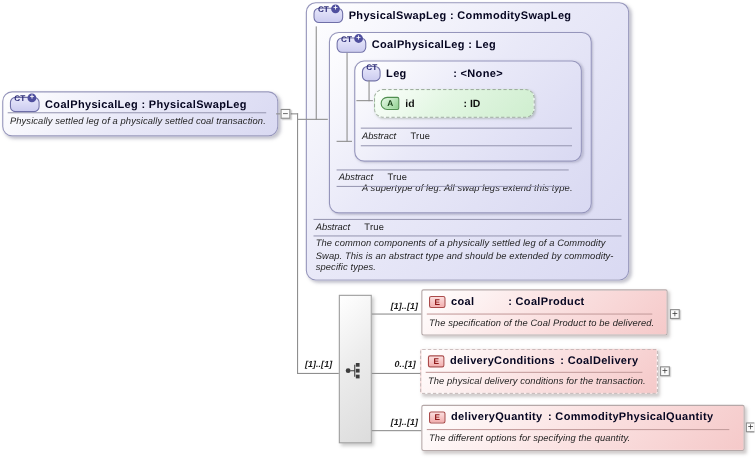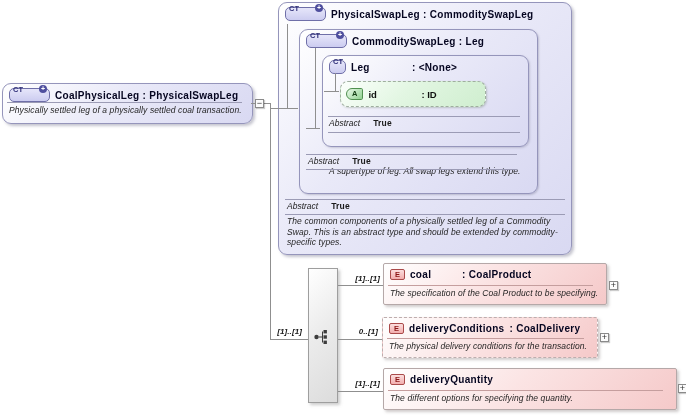--- a/index.html
+++ b/index.html
@@ -29,23 +29,23 @@
   .attr-name{min-width:48px;font-size:9.5px;font-weight:bold;color:#101010;}
   .attr-type{font-size:9.5px;font-weight:bold;color:#101010;white-space:nowrap;}
   .el-name-wide{min-width:47px;}
   .rule{position:absolute;height:1px;background:#9b9bb5;}
   .ebox .rule{background:#c59e9e;}
   .desc{position:absolute;font-style:italic;font-size:8.5px;line-height:10.5px;color:#1f1f1f;
         white-space:nowrap;letter-spacing:.1px;}
   .desc.wrap{white-space:normal;}
   .absrow{position:absolute;display:flex;gap:13px;align-items:baseline;}
   .abslab{font-style:italic;font-size:8.5px;color:#1a1a1a;}
-  .absval{font-size:8.5px;font-weight:bold;color:#1a1a1a;letter-spacing:.2px;}
-  
-  .ct-badge{display:inline-flex;align-items:center;gap:16px;box-sizing:border-box;height:13px;
+  .absval{font-size:8.5px;font-weight:normal;color:#1a1a1a;letter-spacing:.2px;}
+  
+  .ct-badge{display:inline-flex;align-items:center;gap:2px;box-sizing:border-box;height:13px;
         background:linear-gradient(180deg,#e6e6fa,#ccccf0);border:1px solid #6f6fa8;border-radius:5px;
         padding:0 2px 12px 3px;font-size:7.5px;font-weight:bold;color:#2f2f78;flex:none;}
   .plus-circle{width:8px;height:8px;border-radius:50%;background:#4f4f9e;color:#ffffff;
         font-size:7px;line-height:8px;font-weight:bold;text-align:center;}
   .a-badge{box-sizing:border-box;height:12px;padding:0 5px;flex:none;
         background:linear-gradient(135deg,#eafaea,#90d190);border:1px solid #4f8f4f;
         border-radius:7px 2px 2px 7px;color:#143d14;font-size:7.5px;line-height:10px;font-weight:bold;}
   .e-badge{box-sizing:border-box;width:15px;height:11px;flex:none;text-align:center;
         background:linear-gradient(180deg,#fbdede,#f2aeae);border:1px solid #aa4a4a;border-radius:2px;
         color:#8c1616;font-size:7.5px;line-height:9px;font-weight:bold;}
@@ -82,21 +82,21 @@
       </span>
       <span class="title">PhysicalSwapLeg : CommoditySwapLeg</span>
     </div>
 
     <div class="tbox" style="left:20px;top:26px;width:239px;height:165px;box-shadow:1px 1px 2px rgba(110,110,135,.35);">
       <div class="hdr">
         <span class="ct-badge">
           <span>CT</span>
           <span class="plus-circle">+</span>
         </span>
-        <span class="title">CommoditySwapLeg : Leg</span>
+        <span class="title">CoalPhysicalLeg : Leg</span>
       </div>
 
       <div class="tbox" style="left:22px;top:25px;width:207px;height:92px;box-shadow:1px 1px 2px rgba(110,110,135,.3);">
         <div class="hdr">
           <span class="ct-badge">
             <span>CT</span>
           </span>
           <span class="tname leg-name">Leg</span>
           <span class="ttype">: &lt;None&gt;</span>
         </div>
@@ -143,37 +143,38 @@
     </svg>
   </div>
 
   <div class="ebox" style="left:383px;top:263px;width:224px;height:42px;">
     <div class="hdr" style="padding-top:5px;">
       <span class="e-badge">E</span>
       <span class="tname el-name-wide">coal</span>
       <span class="ttype">: CoalProduct</span>
     </div>
     <div class="rule" style="left:4px;right:13px;top:21px;"></div>
-    <div class="desc" style="left:6px;top:24px;">The specification of the Coal Product to be specifying.</div>
+    <div class="desc" style="left:6px;top:24px;">The specification of the Coal Product to be delivered.</div>
   </div>
 
   <div class="ebox optional" style="left:382px;top:317px;width:216px;height:41px;">
     <div class="hdr" style="padding-top:5px;">
       <span class="e-badge">E</span>
       <span class="tname">deliveryConditions</span>
       <span class="ttype">: CoalDelivery</span>
     </div>
     <div class="rule" style="left:4px;right:13px;top:20px;"></div>
     <div class="desc" style="left:6px;top:23px;">The physical delivery conditions for the transaction.</div>
   </div>
 
   <div class="ebox" style="left:383px;top:368px;width:294px;height:42px;">
     <div class="hdr" style="padding-top:5px;">
       <span class="e-badge">E</span>
       <span class="tname">deliveryQuantity</span>
+      <span class="ttype">: CommodityPhysicalQuantity</span>
     </div>
     <div class="rule" style="left:4px;right:13px;top:21px;"></div>
     <div class="desc" style="left:6px;top:24px;">The different options for specifying the quantity.</div>
   </div>
 
   <div class="line" style="left:251px;top:103px;width:5px;height:1px;"></div>
   <div class="line" style="left:264px;top:103px;width:7px;height:1px;"></div>
   <div class="line" style="left:270px;top:103px;width:1px;height:237px;"></div>
   <div class="line" style="left:270px;top:108px;width:28px;height:1px;"></div>
   <div class="line" style="left:287px;top:24px;width:1px;height:85px;"></div>

